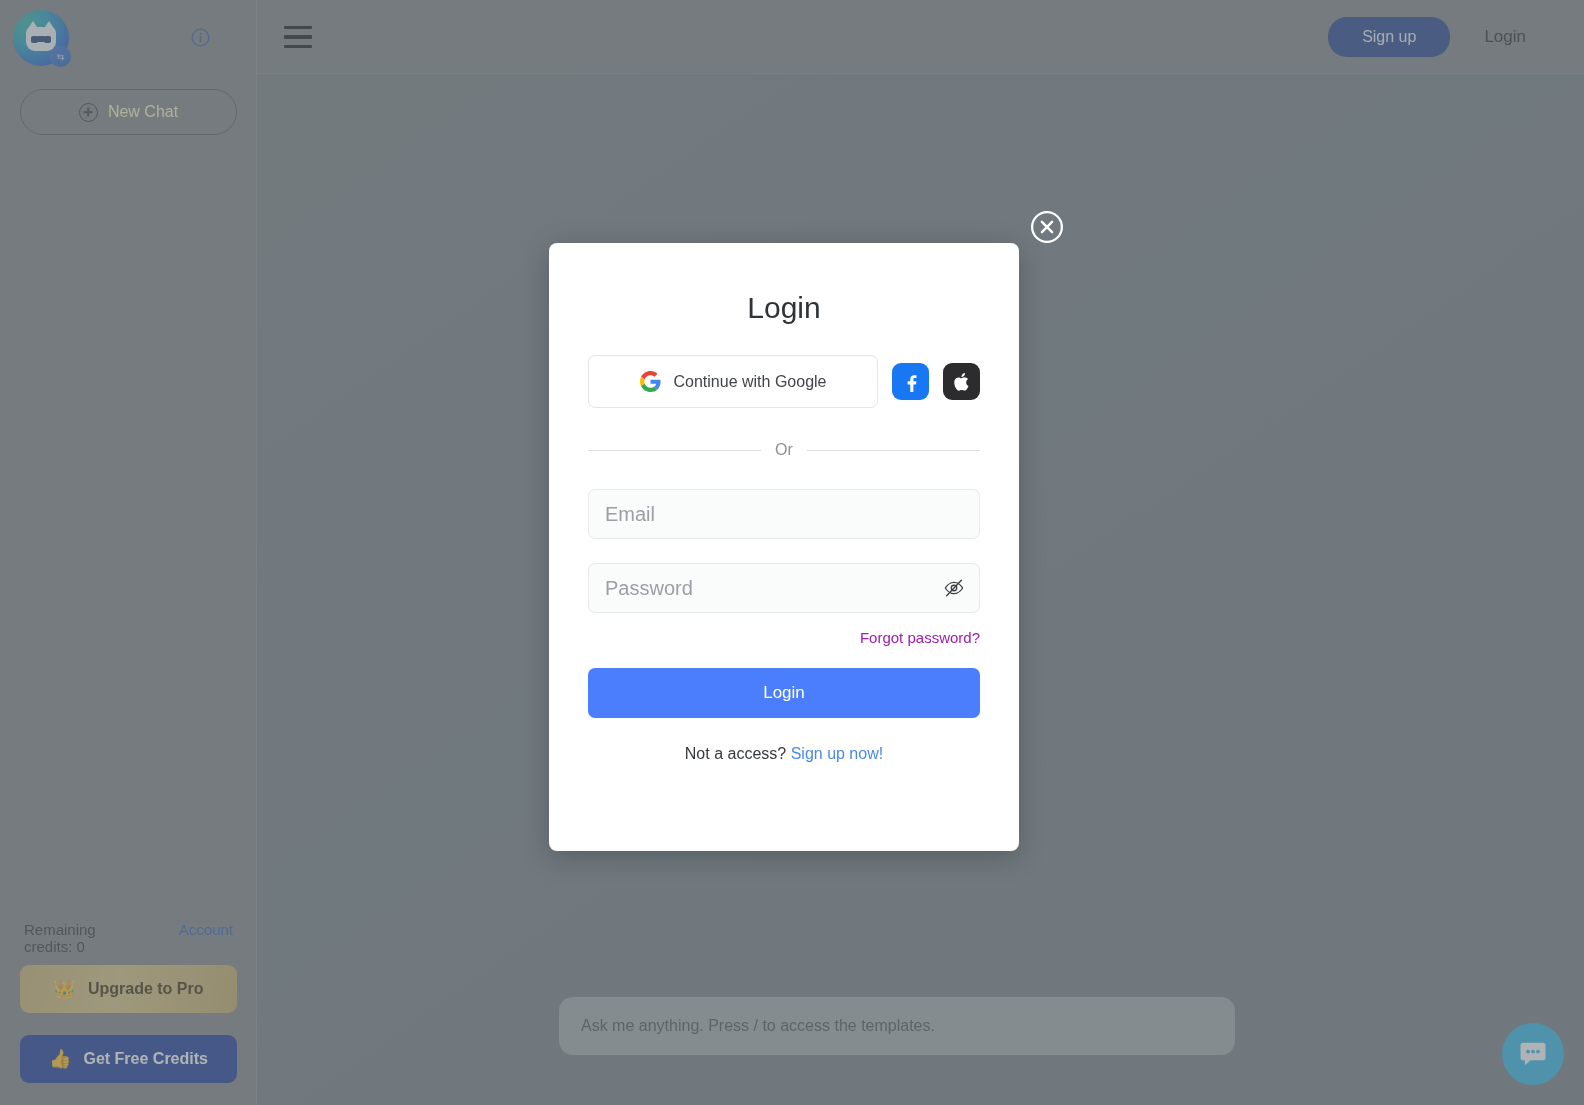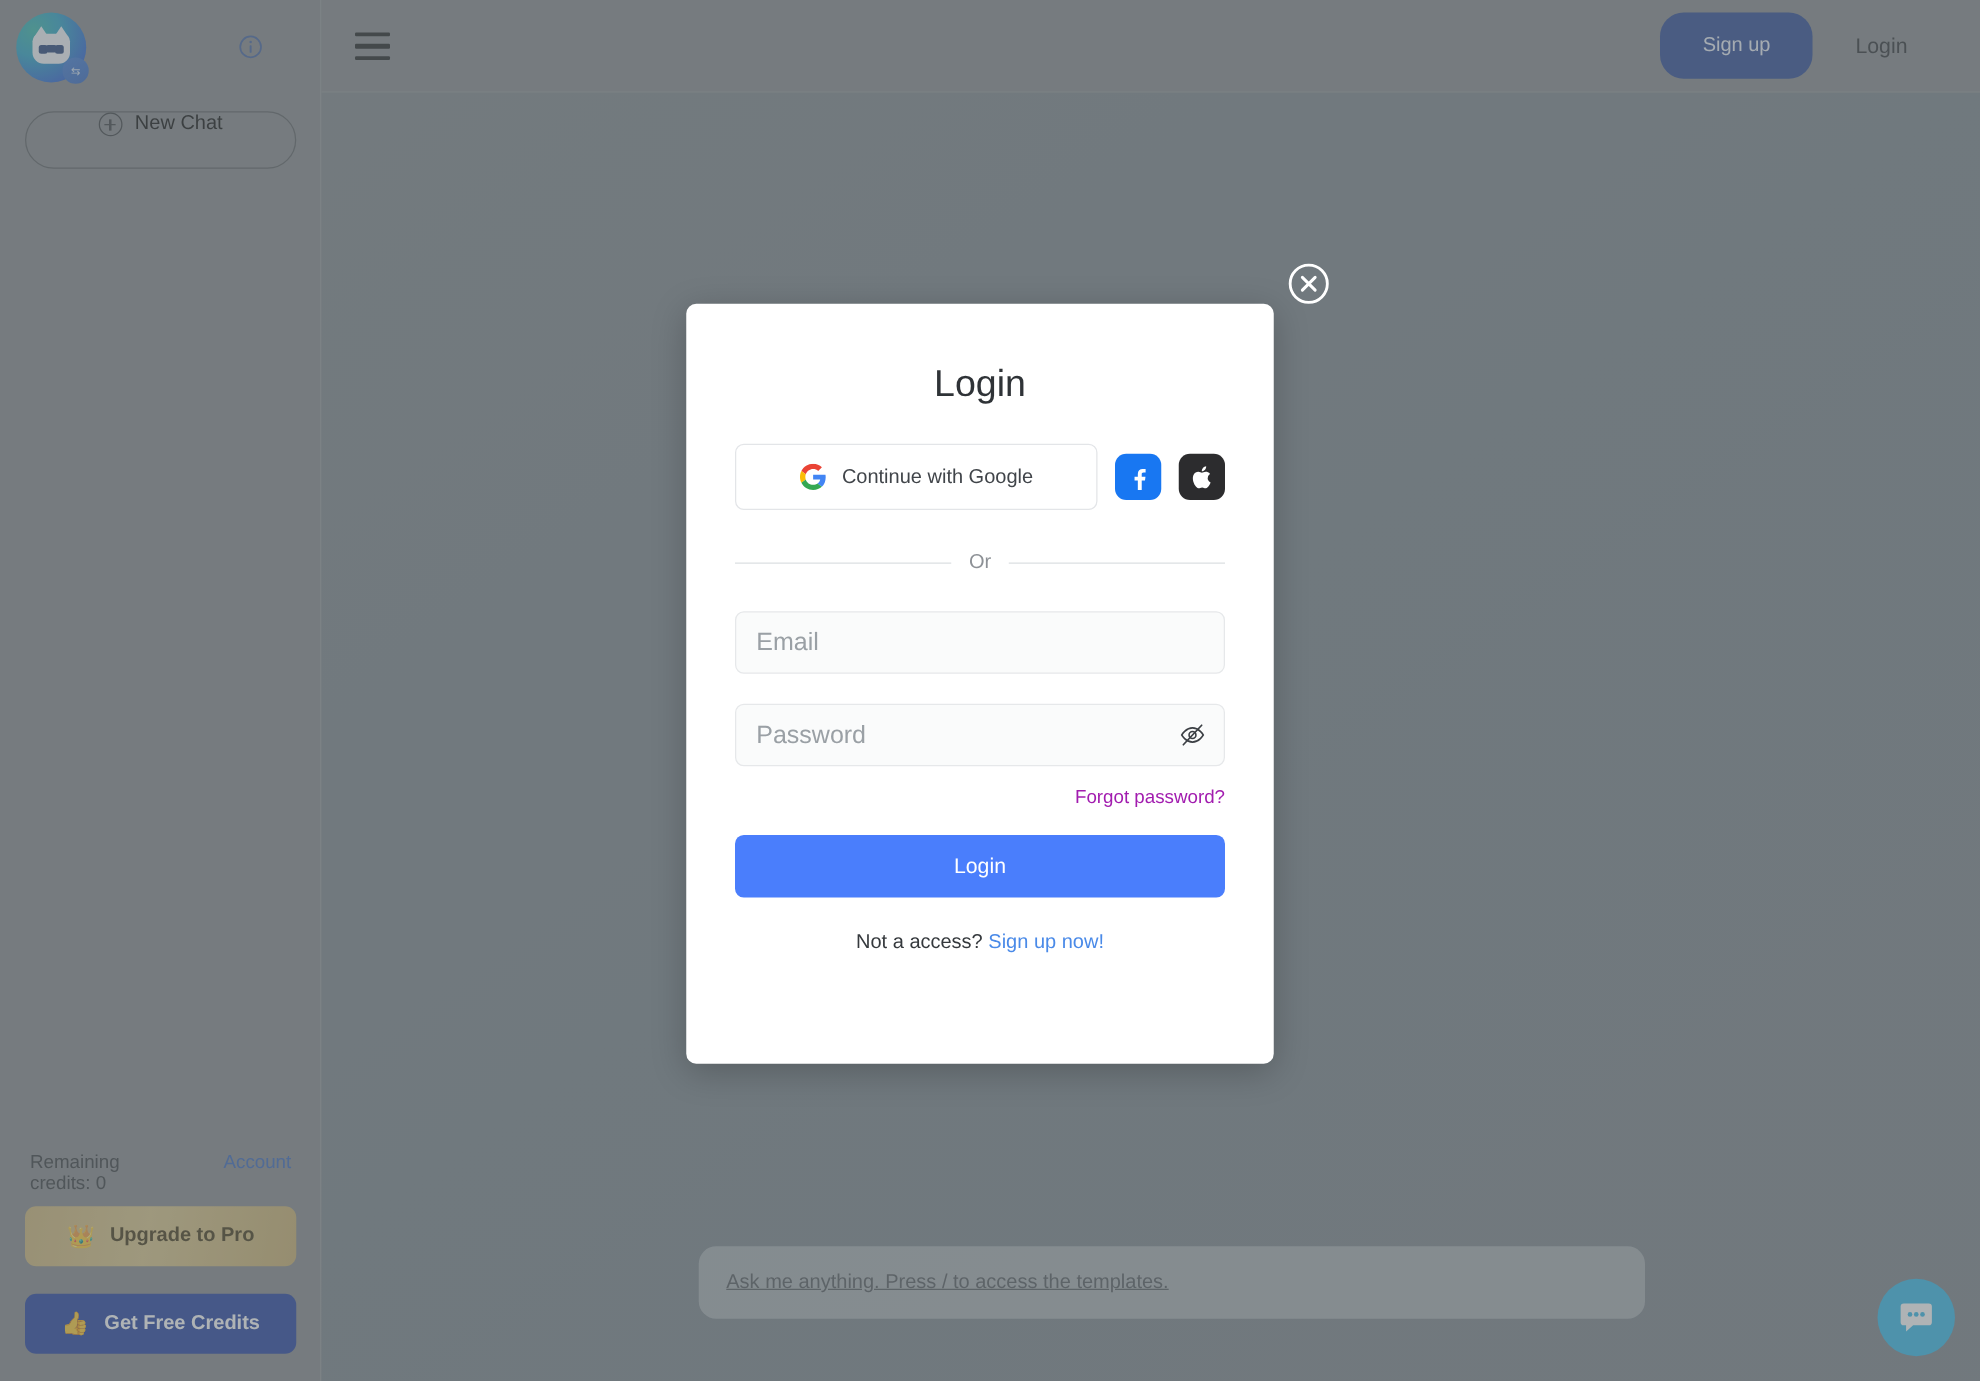--- a/index.html
+++ b/index.html
@@ -55,22 +55,22 @@
     font-size: 9px; color: #cfe0f5;
   }
   .info-icon {
     position: absolute; left: 190px; top: 27px;
     width: 21px; height: 21px; color: #3a5c9e; cursor: pointer;
   }
   .new-chat {
     position: absolute; left: 20px; top: 89px;
     width: 217px; height: 46px;
     border: 1px solid #55585c; border-radius: 24px;
-    background: transparent; color: #000000;
-    display: flex; align-items: flex-start; justify-content: center; gap: 10px;
+    background: transparent; color: #fef9c3;
+    display: flex; align-items: center; justify-content: center; gap: 10px;
     font-size: 16px; cursor: pointer;
   }
   .plus-circle {
     width: 19px; height: 19px; border-radius: 50%;
     border: 1.6px solid #33363a; position: relative; flex: none;
   }
   .plus-circle::before, .plus-circle::after {
     content: ""; position: absolute; background: #33363a;
     left: 50%; top: 50%; transform: translate(-50%,-50%);
   }
@@ -107,41 +107,40 @@
     position: absolute; left: 0; top: 0; width: 1327px; height: 74px;
     background: #808487; border-bottom: 1px solid #8b8f92;
     display: flex; align-items: center; z-index: 4;
   }
   .hamburger { margin-left: 24px; width: 34px; height: 28px; padding: 3px; cursor: pointer; }
   .hamburger span { display: block; height: 3.5px; background: #121416; border-radius: 1px; margin-bottom: 6px; }
   .hamburger span:last-child { margin-bottom: 0; }
   .header-right { margin-left: auto; display: flex; align-items: center; gap: 16px; padding-right: 40px; }
   .signup-btn {
     background: #1f3f8f; color: #e8edf6; border: none;
-    border-radius: 19px; height: 53px; padding: 0 34px;
+    border-radius: 19px; height: 40px; padding: 0 34px;
     font-size: 16px; cursor: pointer;
   }
   .login-link { color: #222529; font-size: 17px; padding: 0 18px; cursor: pointer; }
 
   
   .canvas {
     position: absolute; left: 0; top: 74px; width: 1327px; height: 1031px;
     background:
       linear-gradient(145deg, rgba(120,130,135,.18) 0%, rgba(96,120,130,.30) 55%, rgba(104,116,126,.22) 100%),
       #7b8086;
   }
   .chatbar {
     position: absolute; left: 302px; bottom: 50px;
-    width: 757px; height: 58px;
+    width: 676px; height: 58px;
     background: rgba(236,238,240,.38);
     border-radius: 14px;
     display: flex; align-items: center; padding: 0 22px;
     font-size: 16px; color: #4b5055;
     cursor: text;
-    text-decoration: underline;
   }
   .chat-widget {
     position: absolute; right: 20px; bottom: 20px;
     width: 62px; height: 62px; border-radius: 50%;
     background: #29b6e8;
     display: flex; align-items: center; justify-content: center;
     cursor: pointer;
   }
 
   

